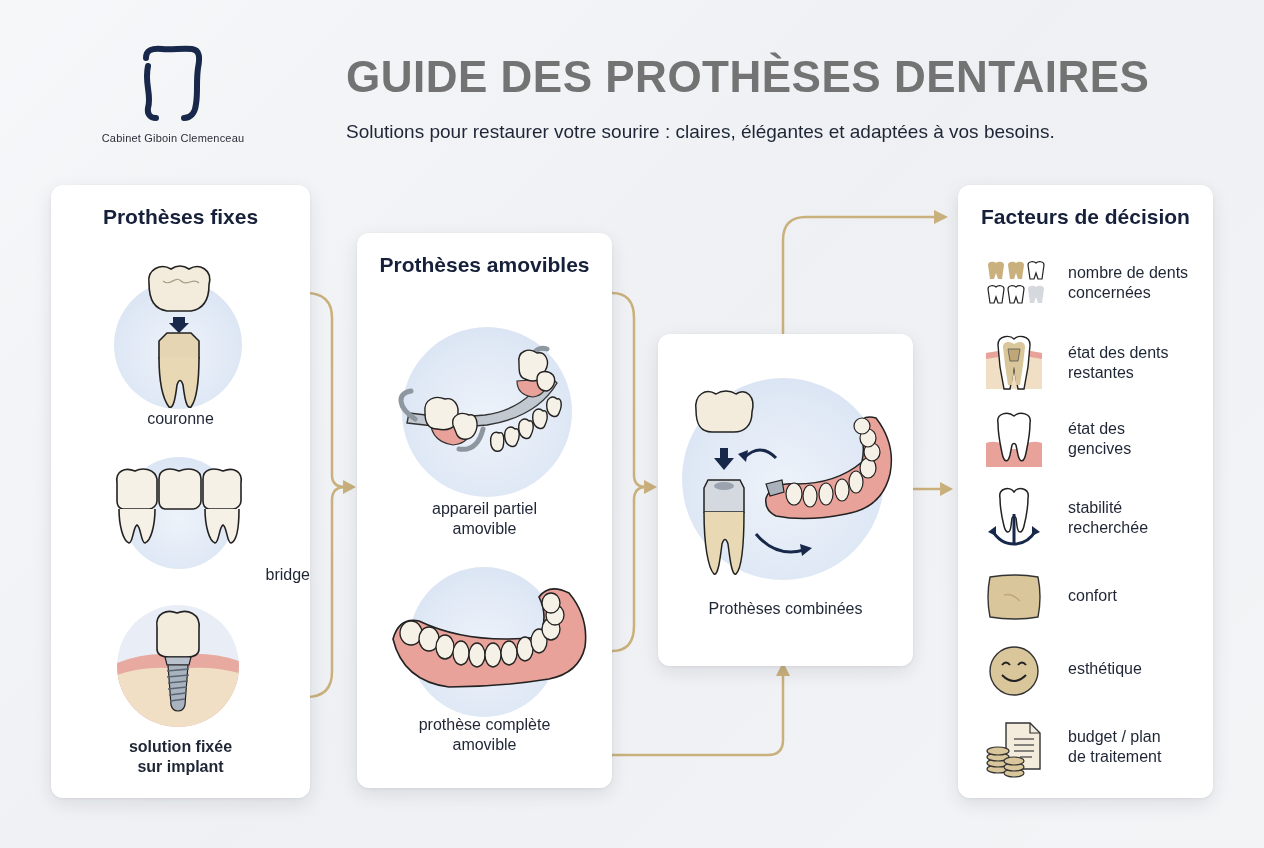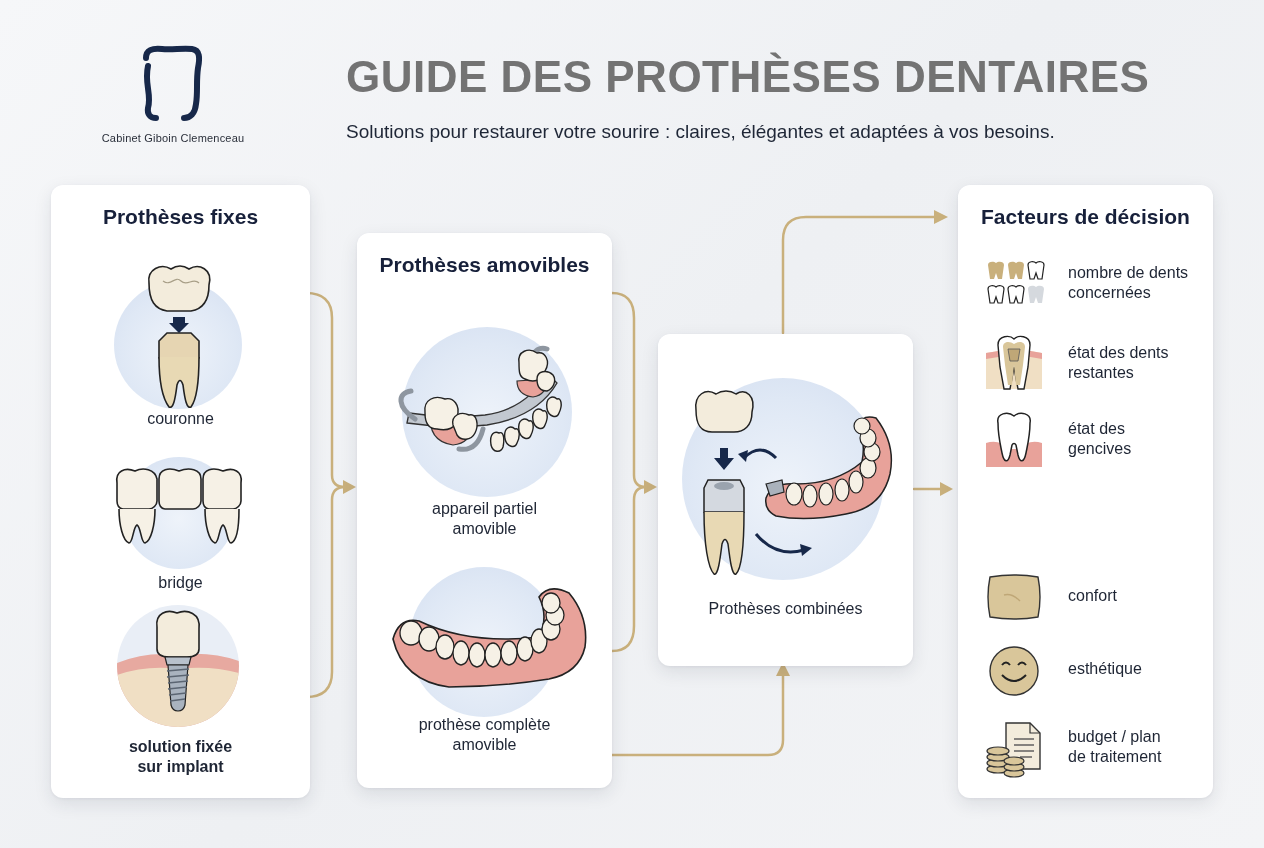--- a/index.html
+++ b/index.html
@@ -88,21 +88,21 @@
     <div class="circle" style="left:72px;top:4px;width:112px;height:112px;"></div>
     <svg class="abs" style="left:62px;top:12px;width:132px;height:80px;" viewBox="0 0 132 80">
       <g fill="#f6f1e6" stroke="#222" stroke-width="1.6">
         <path d="M4 18 C2 6 12 2 22 6 C30 2 42 4 44 14 L44 36 C44 40 40 44 36 44 L10 44 C6 44 4 40 4 36 Z"></path>
         <path d="M46 14 C46 4 56 2 66 6 C76 2 88 4 88 14 L88 36 C88 40 84 44 80 44 L52 44 C48 44 46 40 46 36 Z"></path>
         <path d="M90 14 C90 4 100 2 110 6 C120 2 130 6 128 18 L128 36 C128 40 124 44 120 44 L96 44 C92 44 90 40 90 36 Z"></path>
         <path d="M6 44 C6 60 10 76 16 78 C20 78 20 62 24 60 C28 62 28 78 32 78 C38 76 42 60 42 44"></path>
         <path d="M92 44 C92 60 96 76 102 78 C106 78 106 62 110 60 C114 62 114 78 118 78 C124 76 126 60 126 44"></path>
       </g>
     </svg>
-    <div class="label" style="top:120px;">bridge</div>
+    <div class="label" style="top:112px;text-align:right;">bridge</div>
   </div>
 
   <div class="item" style="top:410px;height:190px;">
     <div class="circle" style="left:66px;top:10px;width:122px;height:122px;background:#e9eef6;overflow:hidden;">
       <svg style="position:absolute;left:0;top:0;width:122px;height:122px;" viewBox="0 0 122 122">
         <path d="M0 58 Q30 46 61 50 Q92 46 122 56 L122 122 L0 122 Z" fill="#e7a9a0"></path>
         <path d="M0 70 Q30 60 61 64 Q92 60 122 68 L122 122 L0 122 Z" fill="#f0dfc4"></path>
       </svg>
     </div>
     <svg class="abs" style="left:100px;top:14px;width:56px;height:110px;" viewBox="0 0 56 110">
@@ -248,20 +248,33 @@
     <svg class="ficon" viewBox="0 0 56 56">
       <path d="M0 30 Q14 26 22 36 L34 36 Q42 26 56 30 L56 54 L0 54 Z" fill="#e8a29a"></path>
       <path d="M12 10 C10 0 22 -2 28 3 C34 -2 46 0 44 10 C44 22 42 30 40 40 C38 50 34 50 32 42 L30 32 C29 30 27 30 26 32 L24 42 C22 50 18 50 16 40 C14 30 12 22 12 10 Z" fill="#fff" stroke="#222" stroke-width="1.5"></path>
     </svg>
     <div class="ftext" style="top:6px;">
       <div>état des</div>
       <div>gencives</div>
     </div>
   </div>
 
+  <div class="factor" style="top:305px;">
+    <svg class="ficon" viewBox="0 0 56 56">
+      <path d="M14 8 C12 -2 24 -4 28 2 C32 -4 44 -2 42 8 C42 20 40 28 38 36 C36 44 32 44 31 36 L30 28 C29 26 27 26 26 28 L25 36 C24 44 20 44 18 36 C16 28 14 20 14 8 Z" fill="#fff" stroke="#222" stroke-width="1.5"></path>
+      <line x1="28" y1="24" x2="28" y2="54" stroke="#17284a" stroke-width="3"></line>
+      <path d="M6 40 Q14 54 28 54 Q42 54 50 40" fill="none" stroke="#17284a" stroke-width="3"></path>
+      <polygon points="2,42 10,36 10,46" fill="#17284a"></polygon>
+      <polygon points="54,42 46,36 46,46" fill="#17284a"></polygon>
+    </svg>
+    <div class="ftext" style="top:8px;">
+      <div>stabilité</div>
+      <div>recherchée</div>
+    </div>
+  </div>
 
   <div class="factor" style="top:458px;">
     <svg class="ficon" viewBox="0 0 56 56">
       <circle cx="28" cy="28" r="24" fill="#d9c69a" stroke="#333" stroke-width="1.4"></circle>
       <path d="M16 22 Q20 17 24 22" fill="none" stroke="#222" stroke-width="2"></path>
       <path d="M32 22 Q36 17 40 22" fill="none" stroke="#222" stroke-width="2"></path>
       <path d="M16 32 Q28 44 40 32" fill="none" stroke="#222" stroke-width="2"></path>
     </svg>
     <div class="ftext" style="top:16px;">esthétique</div>
   </div>

